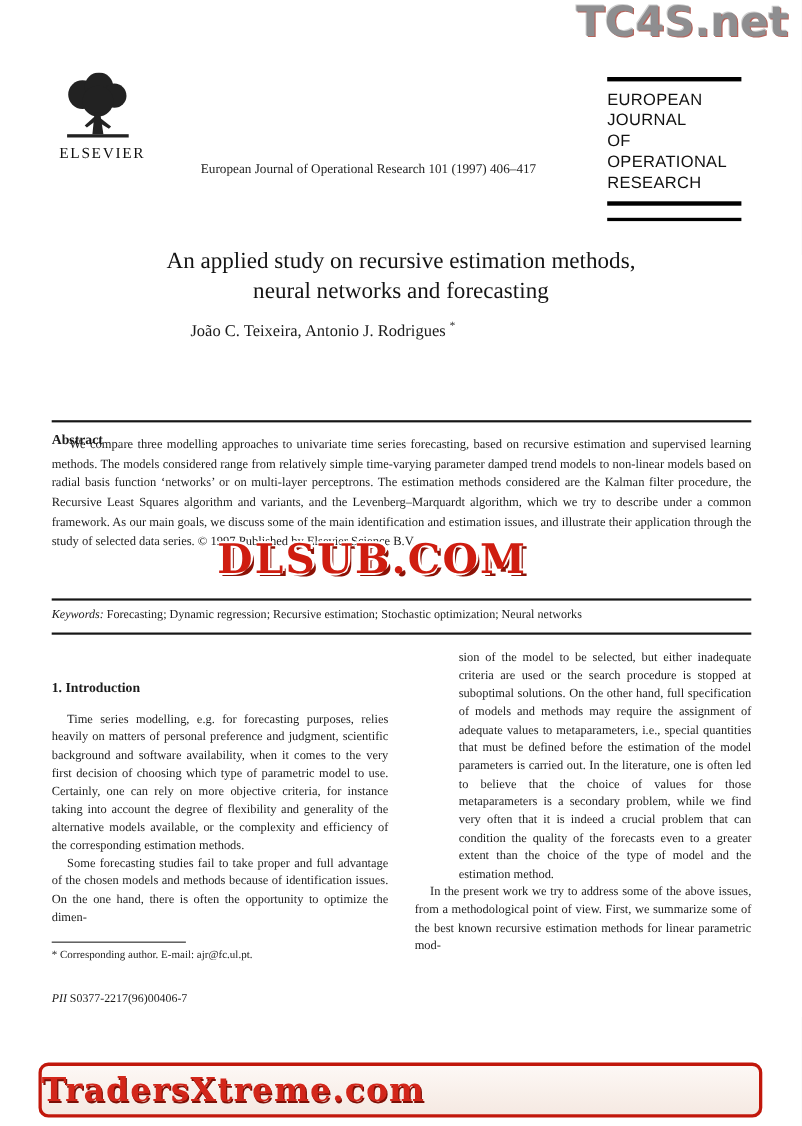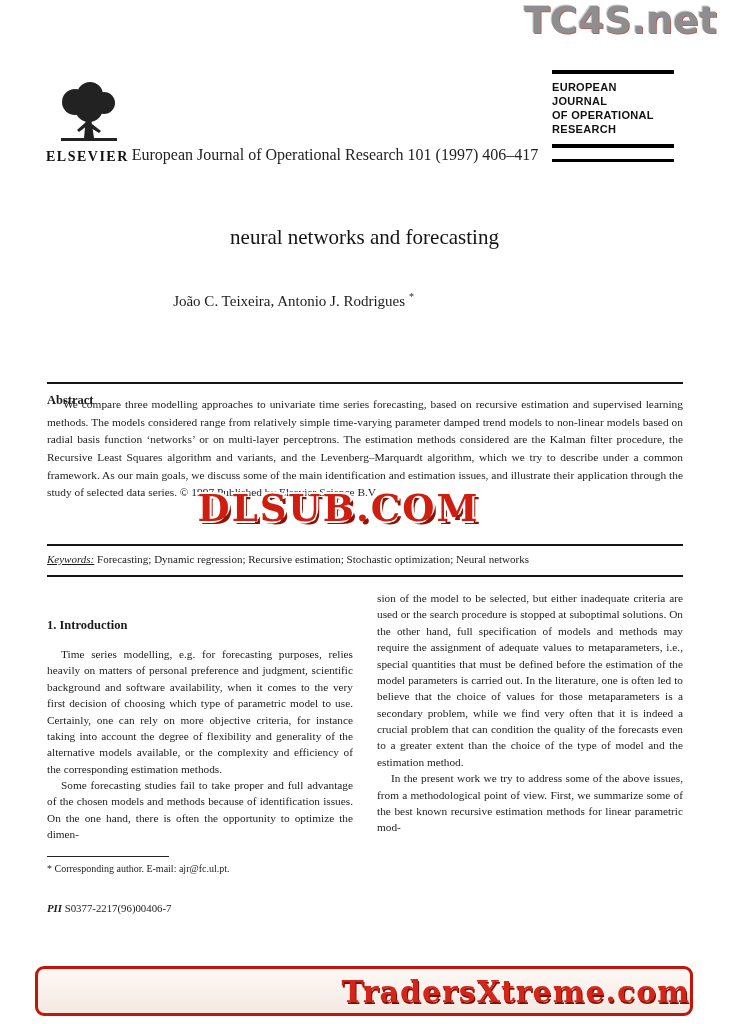--- a/index.html
+++ b/index.html
@@ -18,37 +18,37 @@
   .wm-middle{
     position:absolute;top:486px;left:0;width:677px;text-align:center;
     font-family:"DejaVu Serif",serif;font-weight:bold;font-size:37px;letter-spacing:2px;
     color:#cf1d10;
     text-shadow:-2px -2px 0 #ffffff,2px -2px 0 #ffffff,-2px 2px 0 #ffffff,3px 3px 0 #8c1206;
   }
   .wm-bottom{
     position:absolute;left:35px;top:966px;width:652px;height:44px;
     border:3px solid #c1170b;border-radius:9px;
     background:linear-gradient(#fdf8f5,#f5e9e2);
-    display:flex;align-items:center;justify-content:flex-end;
+    display:flex;align-items:center;justify-content:flex-start;
   }
   .wm-bottom-text{
     font-family:"DejaVu Serif",serif;font-weight:bold;font-size:30px;
     color:#d3261a;letter-spacing:1px;text-shadow:1px 2px 0 #7d0f06;
   }
   
-  .logo-block{position:absolute;left:46px;top:82px;width:86px;text-align:left;font-weight:bold;}
+  .logo-block{position:absolute;left:46px;top:66px;width:86px;text-align:right;}
   .logo-tree{display:block;margin:0 auto;}
   .logo-text{font-size:14px;letter-spacing:1.5px;color:#111;margin-top:3px;}
   .citation{
     position:absolute;left:130px;top:146px;width:410px;text-align:center;
-    font-size:16px;color:#222;
+    font-size:12px;color:#222;
   }
   .journal-box{position:absolute;left:552px;top:70px;width:122px;font-family:"Liberation Sans",sans-serif;}
   .jb-bar-top{height:4px;background:#000;margin-bottom:7px;}
-  .jb-text{font-size:11px;font-weight:700;letter-spacing:.3px;line-height:1.27;color:#111;}
+  .jb-text{font-size:15px;font-weight:400;letter-spacing:.3px;line-height:1.27;color:#111;}
   .jb-bar-mid{height:4px;background:#000;margin-top:7px;}
   .jb-bar-bot{height:3px;background:#000;margin-top:11px;}
   
   .title{position:absolute;top:224px;left:0;width:729px;text-align:center;
     font-size:21px;line-height:1.3;color:#141414;}
   .authors{position:absolute;top:291px;left:0;width:587px;text-align:center;font-size:15px;}
   .authors sup{font-size:10px;}
   .affiliation{position:absolute;top:320px;left:0;width:729px;text-align:center;
     font-style:italic;font-size:11px;}
   .received{position:absolute;top:346px;left:0;width:729px;text-align:center;font-size:10.5px;}
@@ -57,35 +57,35 @@
   .hr1{top:382px;}
   .hr2{top:544px;height:1.5px;}
   .hr3{top:575px;height:1.5px;}
   
   .abstract-heading{position:absolute;top:393px;left:47px;font-size:12.5px;font-weight:bold;}
   .abstract-text{
     position:absolute;top:396px;left:47px;width:636px;
     font-size:11.4px;line-height:1.55;text-align:justify;text-indent:16px;color:#1c1c1c;margin:0;
   }
   .keywords{position:absolute;top:553px;left:47px;width:636px;font-size:11px;}
-  .kw-label{font-style:italic;text-decoration:underline;}
+  .kw-label{font-style:italic;}
   
   .col{position:absolute;top:590px;width:306px;}
   .col-left{left:47px;margin-top:28px;}
   .col-right{left:377px;}
   .section-heading{font-size:12.5px;font-weight:bold;margin:0 0 13px 0;}
   .col p{
     margin:0;font-size:11.3px;line-height:1.45;text-align:justify;text-indent:14px;color:#1c1c1c;
   }
-  .col p.continues{text-indent:0;}
+  .col p.continues{text-indent:0;margin-left:40px;}
   
   .footnote{position:absolute;left:47px;top:856px;width:306px;font-size:10px;color:#222;}
   .footnote-rule{width:122px;height:1px;background:#222;margin-bottom:6px;}
   .footer{position:absolute;left:47px;top:900px;width:636px;font-size:10.8px;line-height:1.5;color:#1c1c1c;}
-  .pii-label{font-style:italic;font-weight:bold;}
+  .pii-label{font-style:italic;}
 </style>
 </head>
 <body>
 
 <div class="page">
 
   <div class="wm-top">TC4S.net</div>
 
   <div class="logo-block">
     <svg class="logo-tree" width="72" height="64" viewBox="0 0 72 64">
@@ -109,20 +109,21 @@
     <div class="jb-bar-top"></div>
     <div class="jb-text">EUROPEAN</div>
     <div class="jb-text">JOURNAL</div>
     <div class="jb-text">OF OPERATIONAL</div>
     <div class="jb-text">RESEARCH</div>
     <div class="jb-bar-mid"></div>
     <div class="jb-bar-bot"></div>
   </div>
 
   <div class="title">
+    <div>An applied study on recursive estimation methods,</div>
     <div>neural networks and forecasting</div>
   </div>
   <div class="authors">
     <span>João C. Teixeira, Antonio J. Rodrigues</span>
     <sup>*</sup>
   </div>
 
   <div class="hr hr1"></div>
   <div class="abstract-heading">Abstract</div>
   <p class="abstract-text">We compare three modelling approaches to univariate time series forecasting, based on recursive estimation and supervised learning methods. The models considered range from relatively simple time-varying parameter damped trend models to non-linear models based on radial basis function ‘networks’ or on multi-layer perceptrons. The estimation methods considered are the Kalman filter procedure, the Recursive Least Squares algorithm and variants, and the Levenberg–Marquardt algorithm, which we try to describe under a common framework. As our main goals, we discuss some of the main identification and estimation issues, and illustrate their application through the study of selected data series. © 1997 Published by Elsevier Science B.V.</p>

